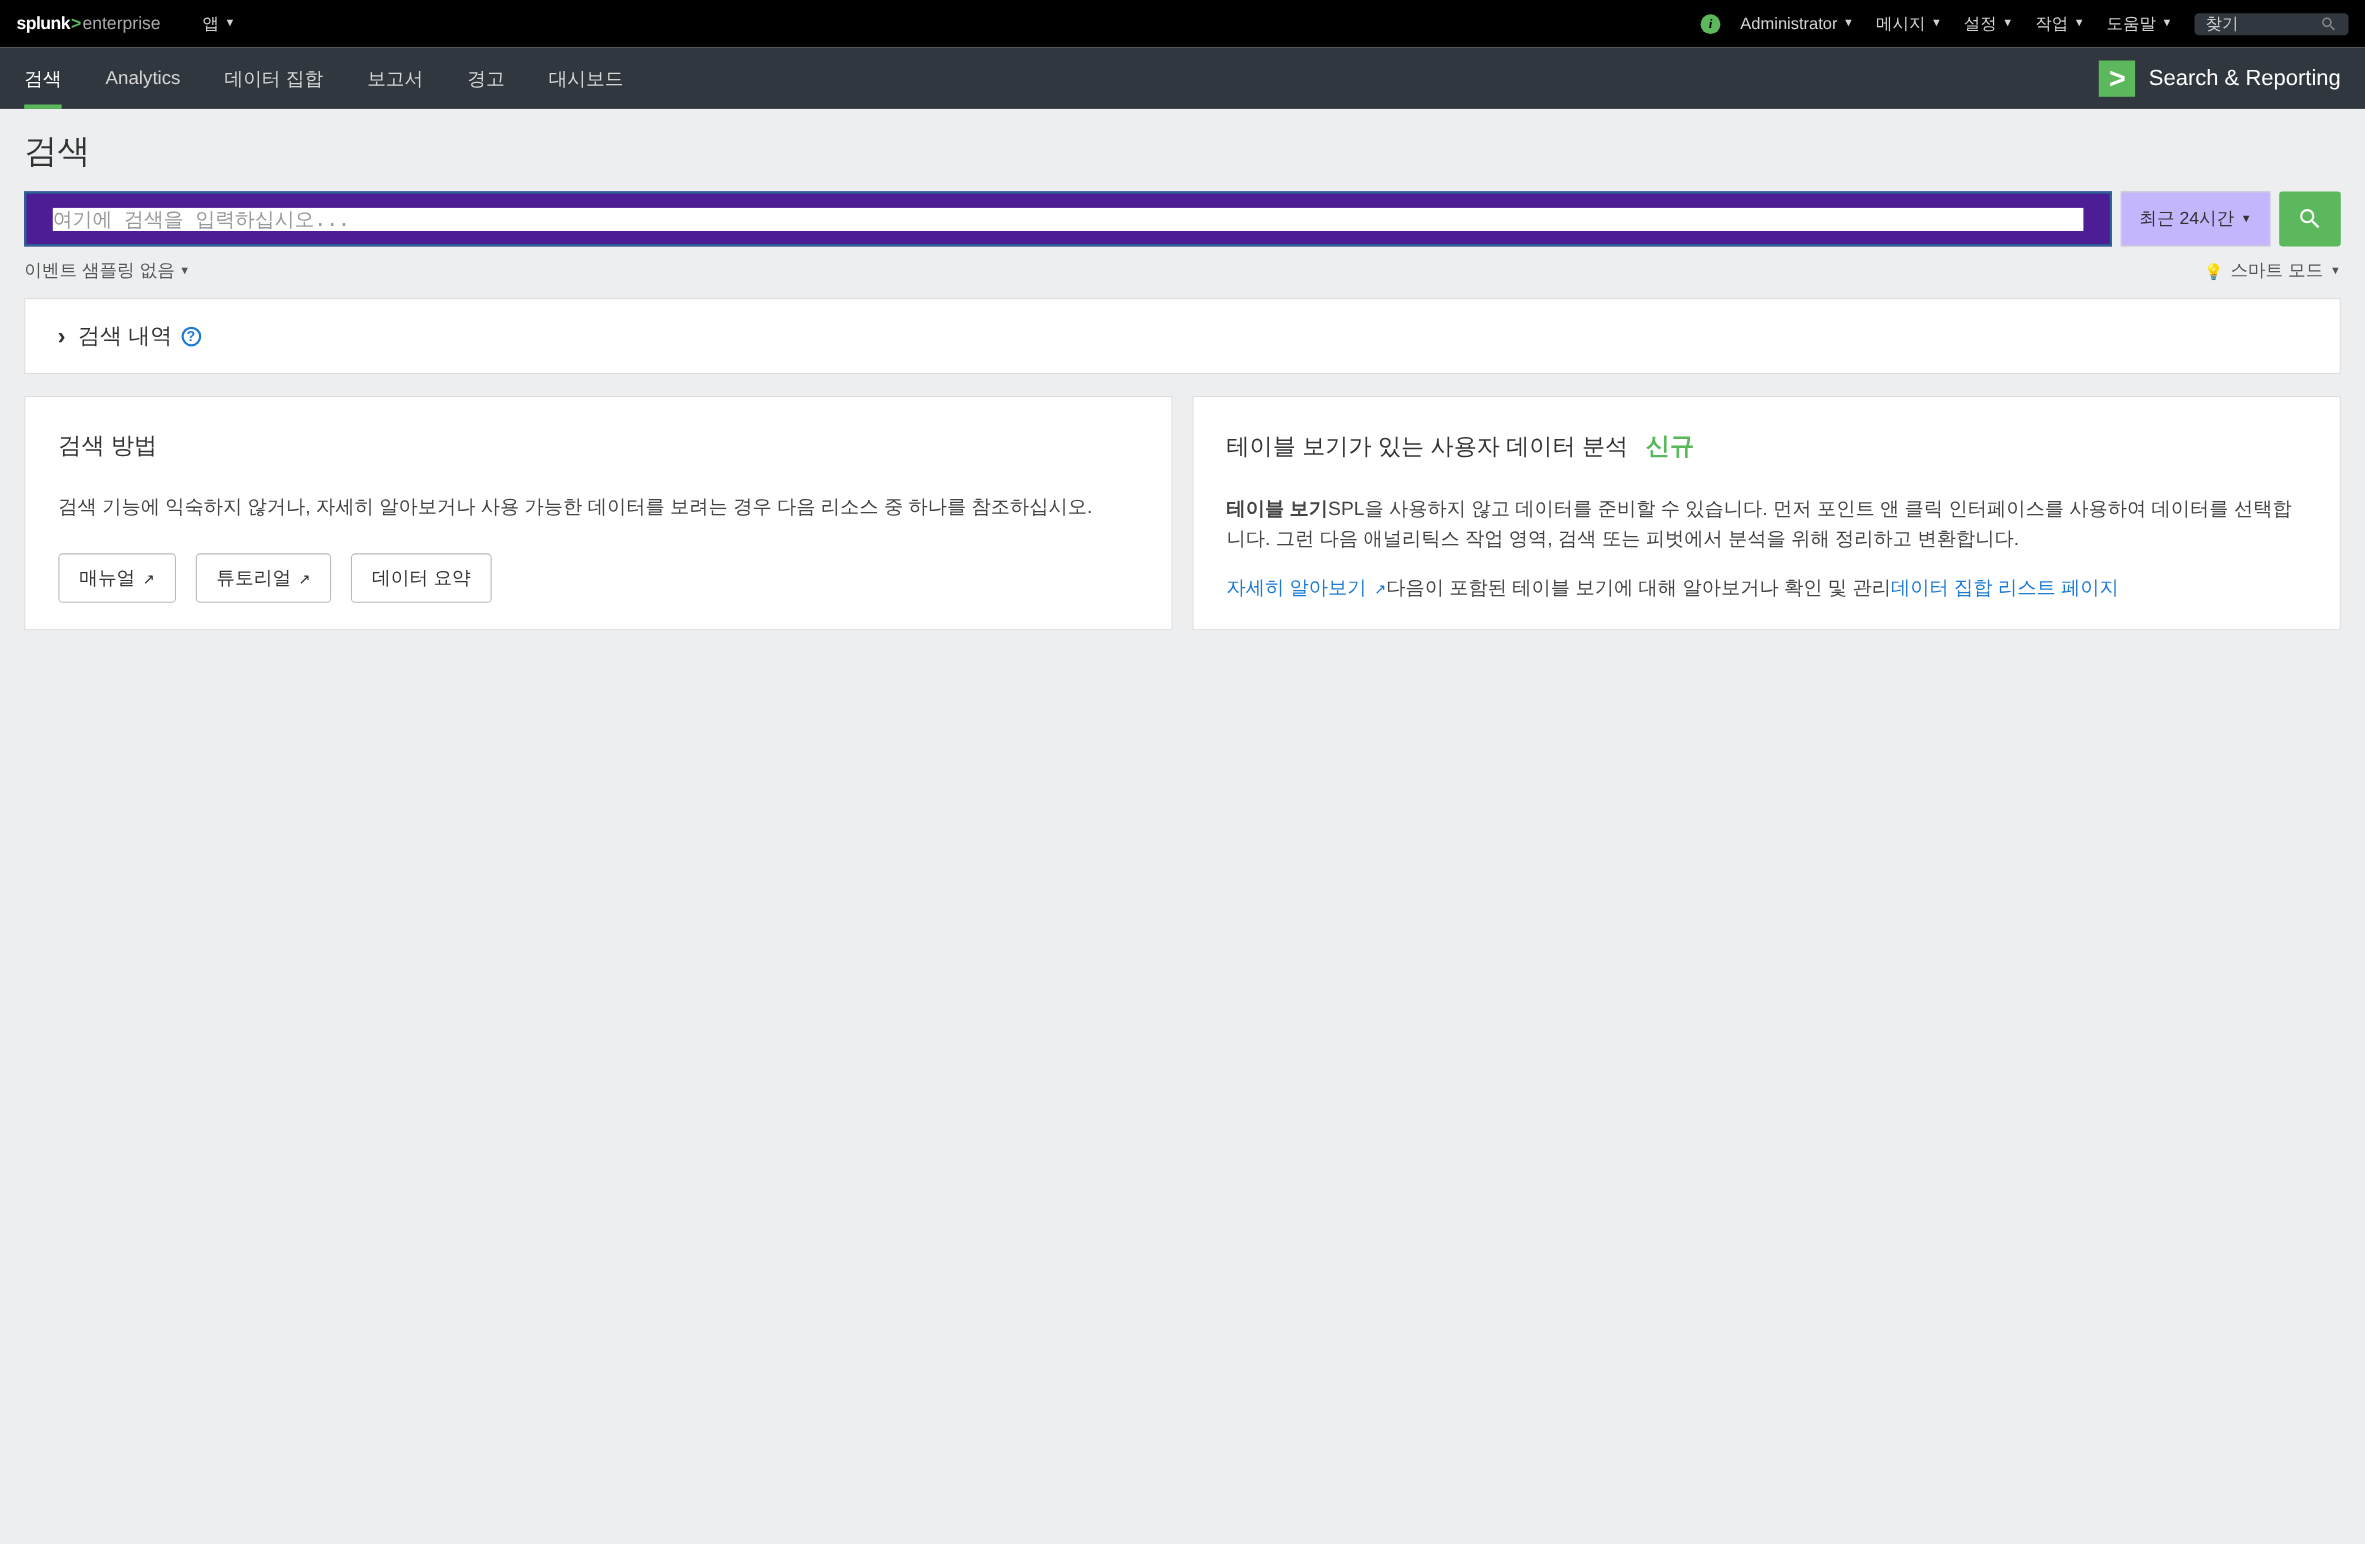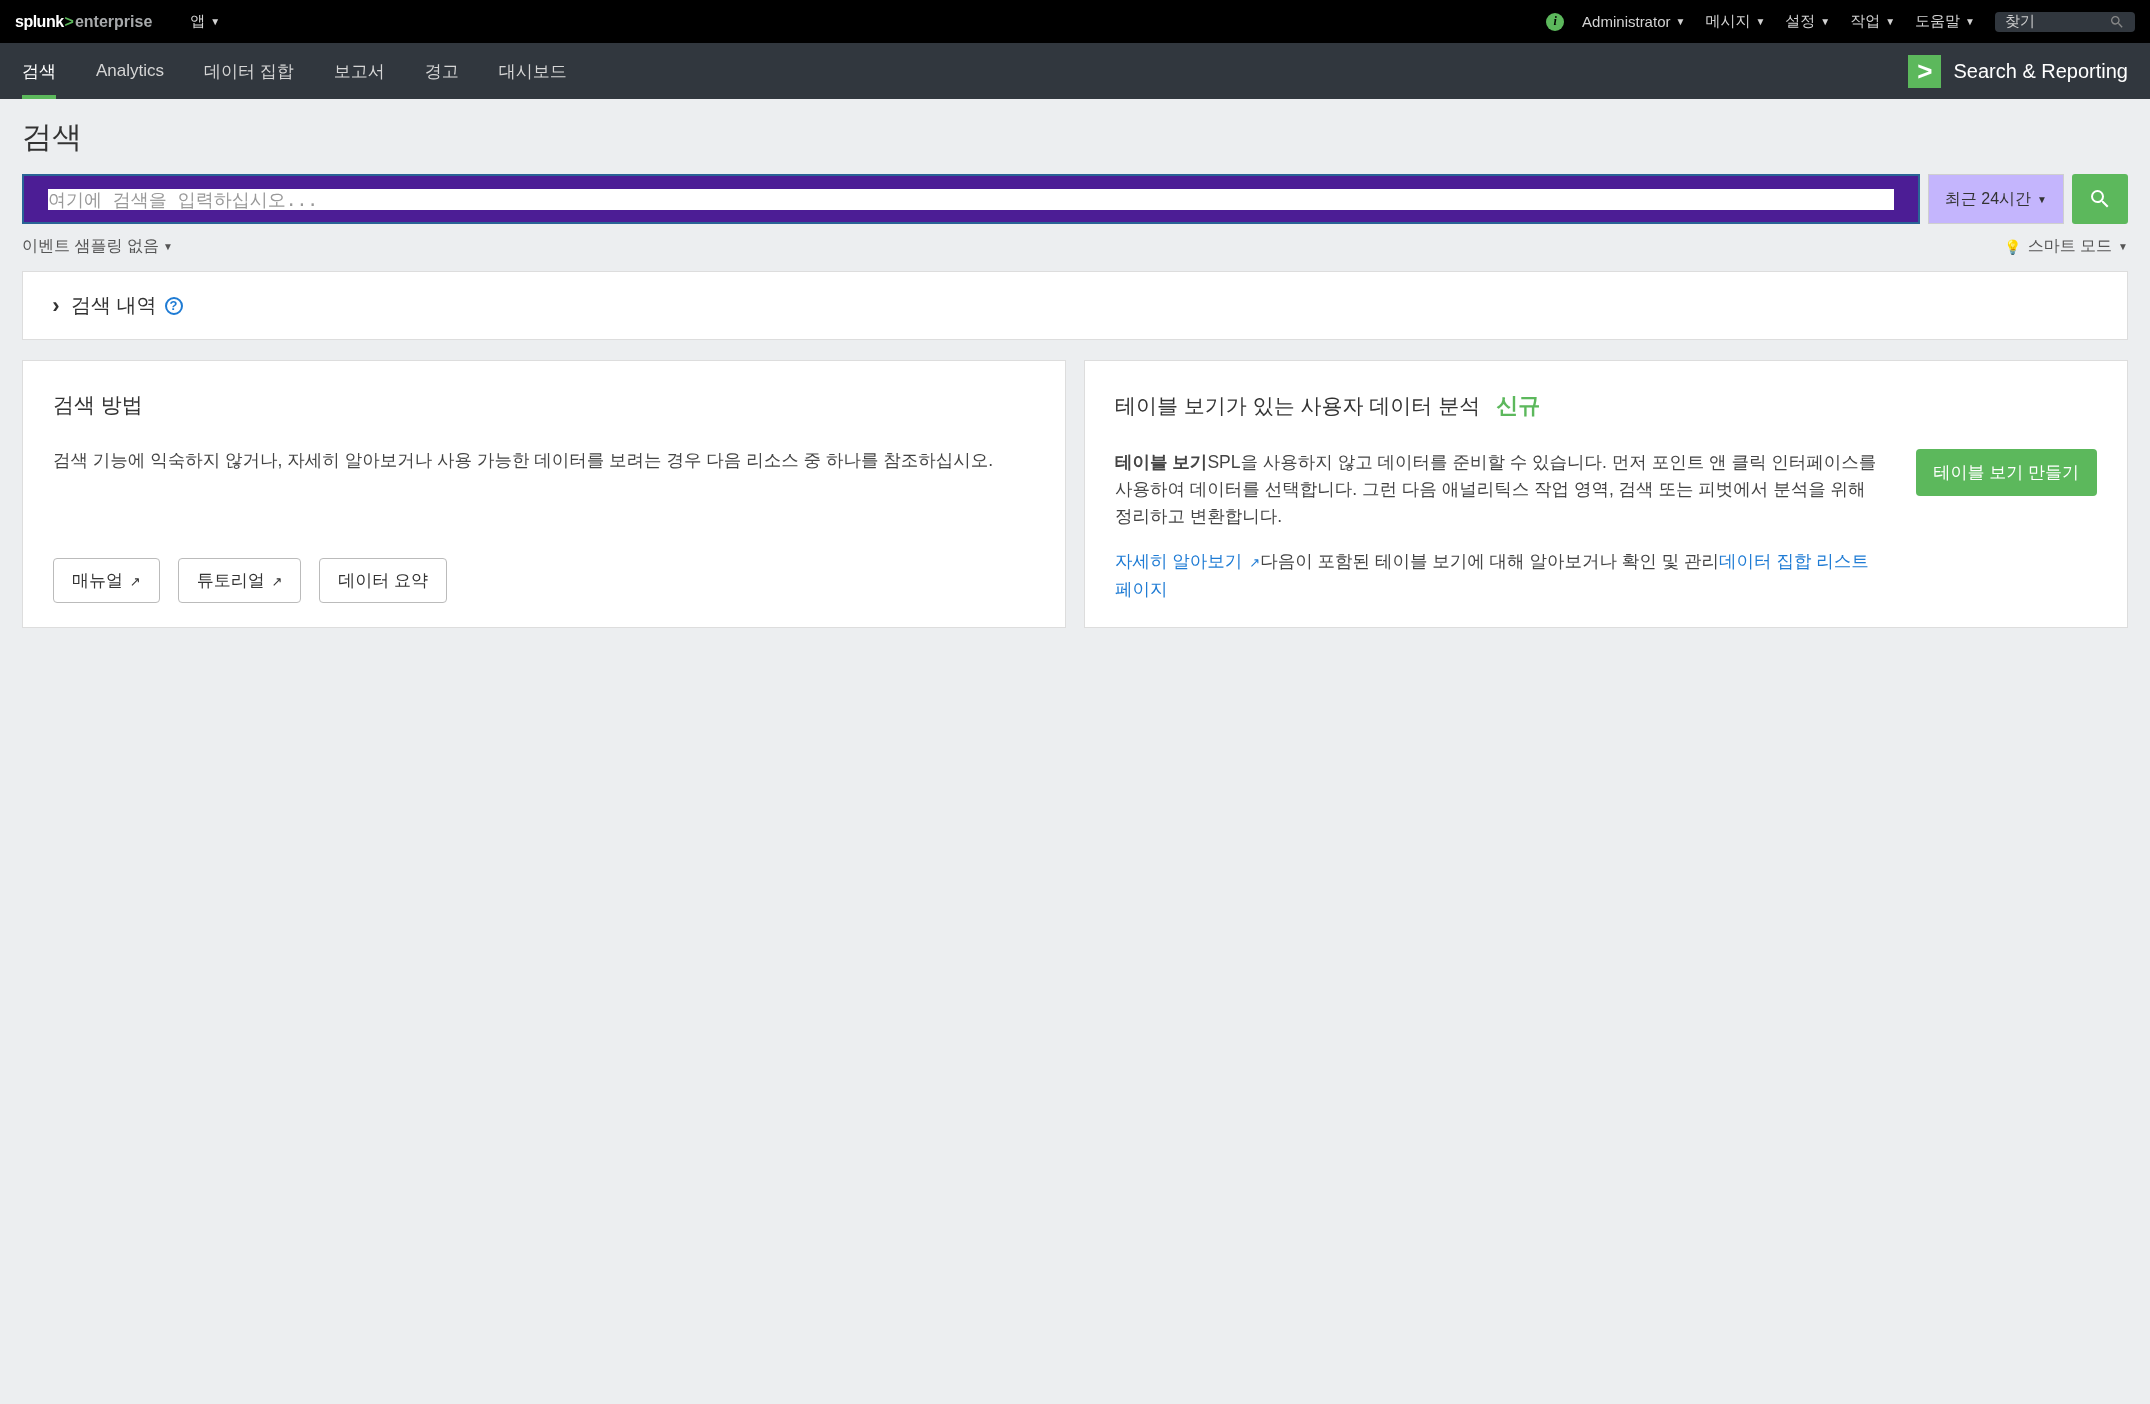--- a/index.html
+++ b/index.html
@@ -13,21 +13,21 @@
     background: #000;
     height: 43px;
     display: flex;
     align-items: center;
     padding: 0 15px;
     color: #c0c0c0;
   }
   .logo { display: flex; align-items: baseline; font-size: 16px; font-weight: 700; margin-right: 28px; }
   .logo-splunk { color: #fff; letter-spacing: -0.5px; }
   .logo-arrow { color: #5cb85c; font-weight: 700; margin: 0 1px; }
-  .logo-ent { color: #a7a9ab; font-weight: 700; }
+  .logo-ent { color: #a7a9ab; font-weight: 400; }
   .top-item { color: #d3d3d3; padding: 0 10px; cursor: pointer; font-size: 15px; display: flex; align-items: center; gap: 5px; }
   .spacer { flex: 1; }
   .info-icon {
     width: 18px; height: 18px; border-radius: 50%; background: #5cb85c;
     color: #000; display: inline-flex; align-items: center; justify-content: center;
     font-weight: 700; font-size: 12px; margin-right: 8px;
     font-family: Georgia, serif; font-style: italic;
   }
   .find-box {
     background: #31373e; height: 20px; padding: 0 10px; display: flex; align-items: center;
@@ -255,21 +255,16 @@
       </div>
       <div class="card-right-layout">
         <div class="card-right-text card-body">
           <div>
             <b>테이블 보기</b><span>SPL을 사용하지 않고 데이터를 준비할 수 있습니다. 먼저 포인트 앤 클릭 인터페이스를 사용하여 데이터를 선택합니다. 그런 다음 애널리틱스 작업 영역, 검색 또는 피벗에서 분석을 위해 정리하고 변환합니다.</span>
           </div>
           <div style="margin-top:18px;">
             <a class="link" href="#"><span>자세히 알아보기</span> <span class="ext-icon">↗</span></a><span>다음이 포함된 테이블 보기에 대해 알아보거나 확인 및 관리</span><a class="link" href="#"><span>데이터 집합 리스트 페이지</span></a>
           </div>
         </div>
-        <div class="card-right-btn-col">
-          <button class="btn-green">
-            <span>테이블 보기 만들기</span>
-          </button>
-        </div>
       </div>
     </div>
   </div>
 </div>
 
 </body></html>

